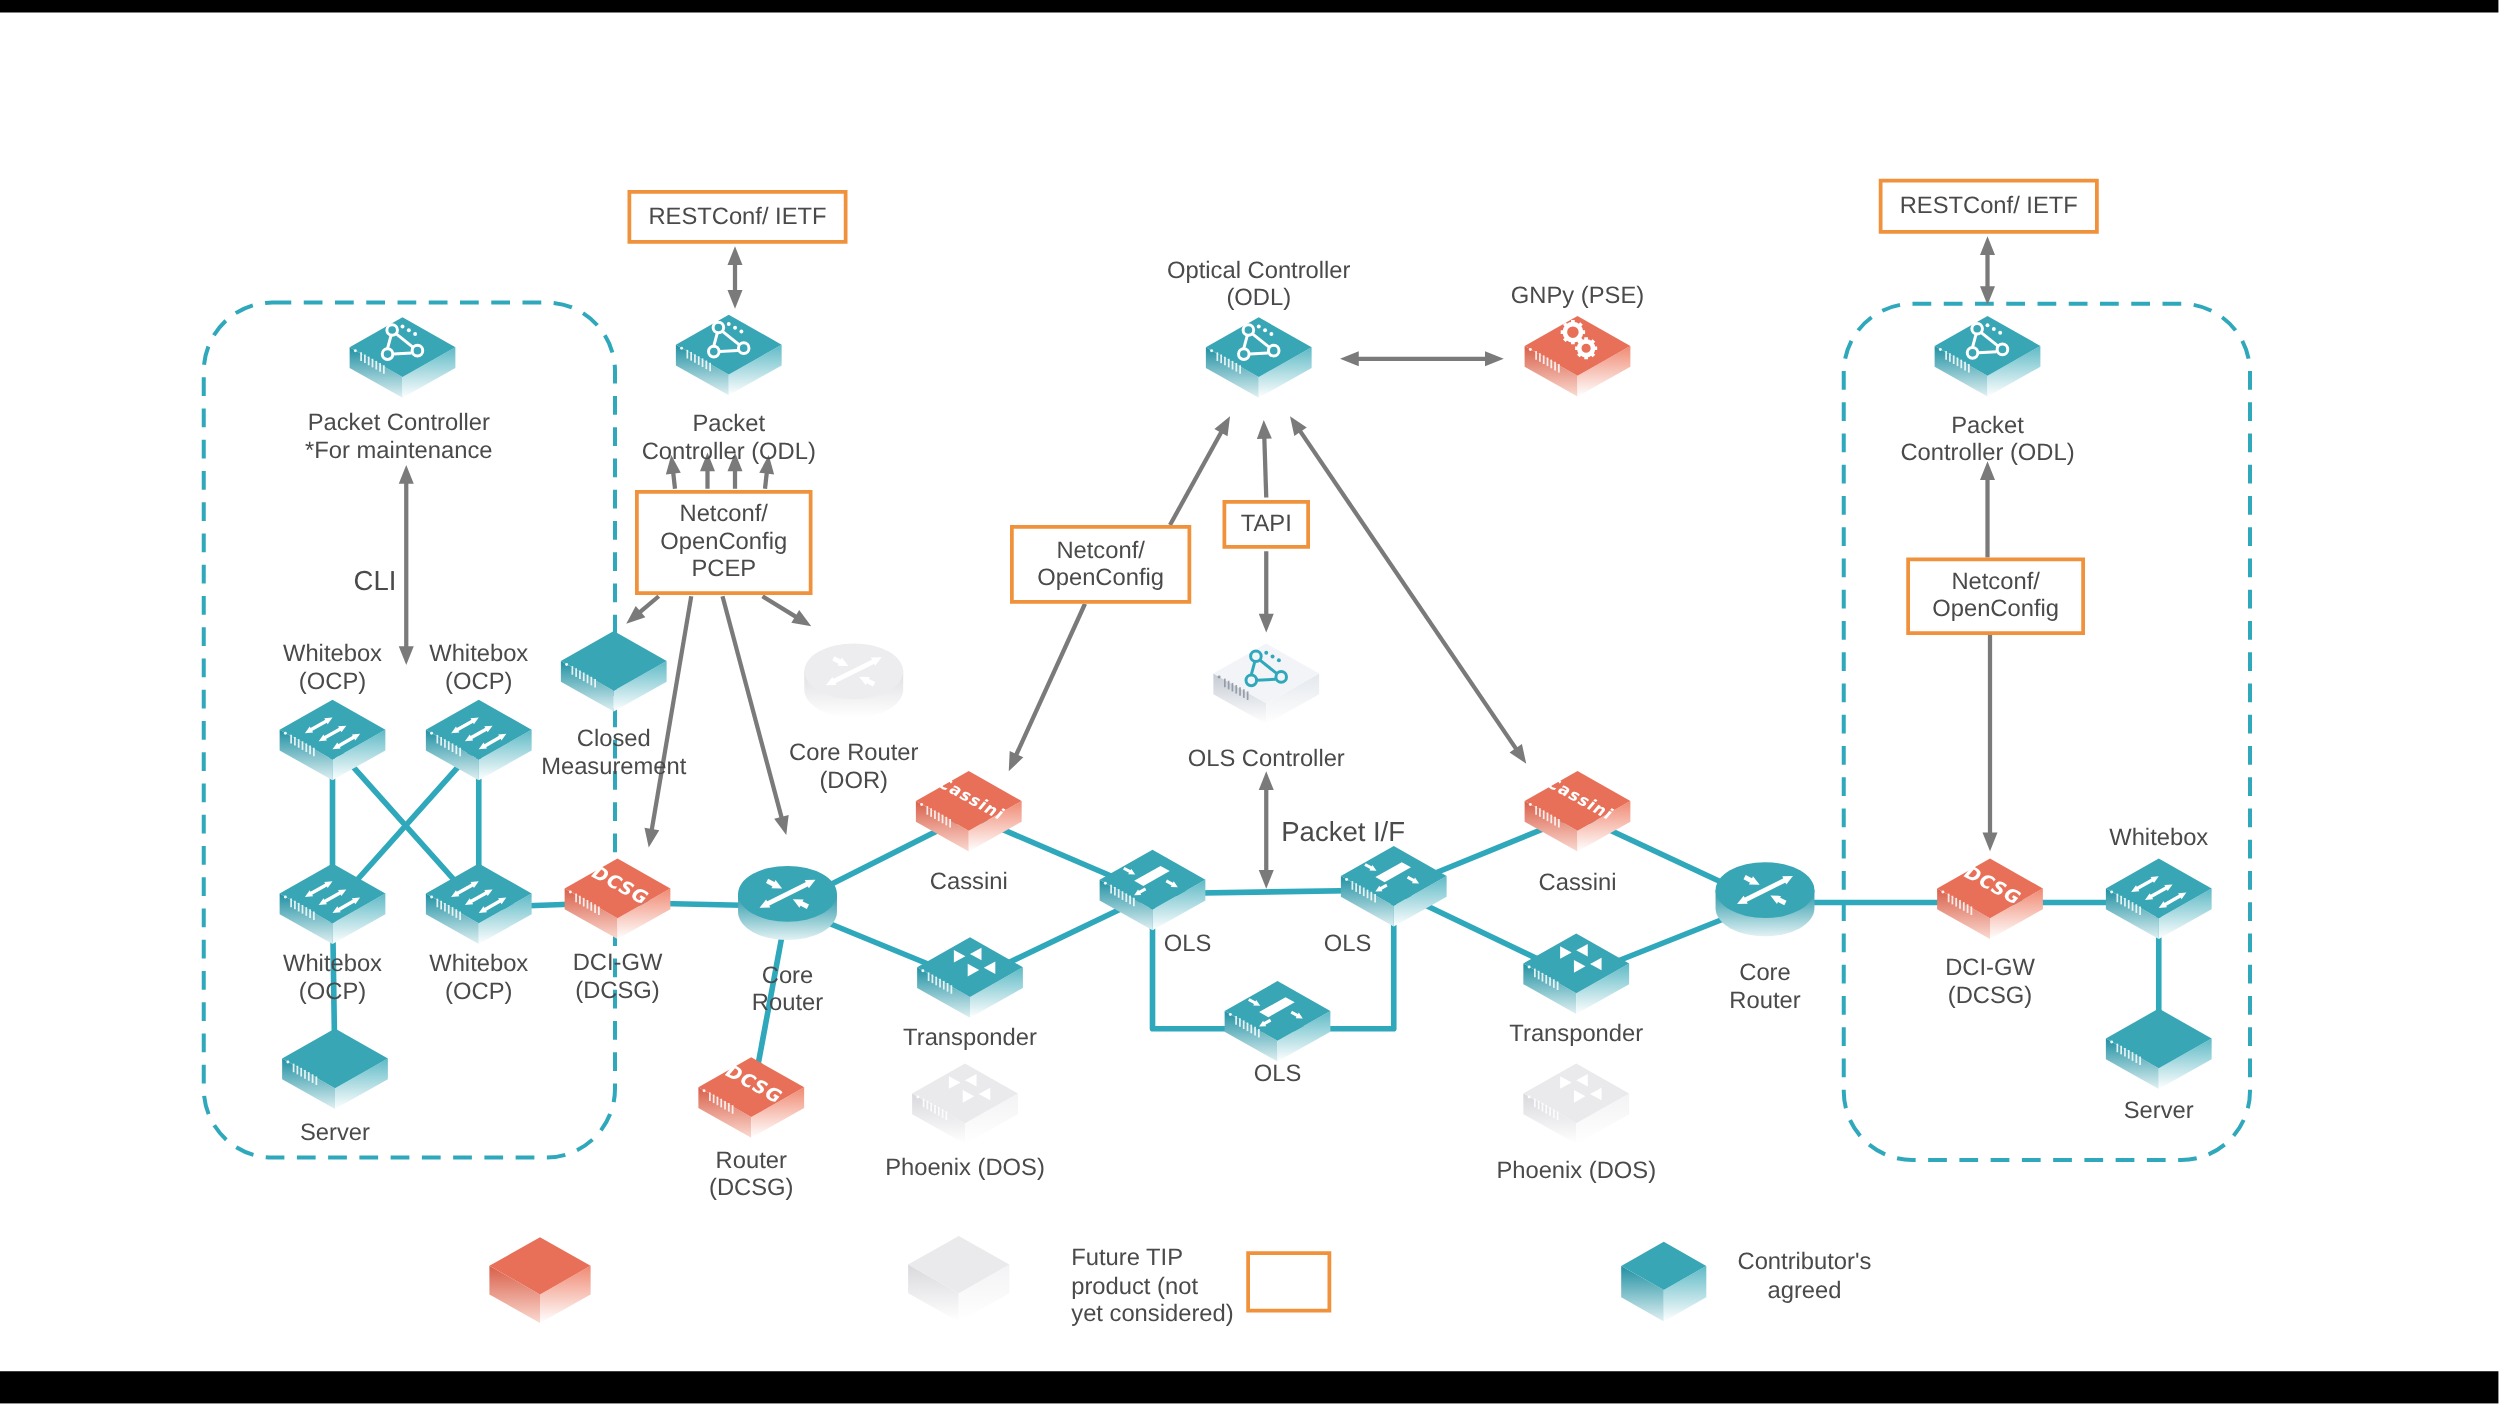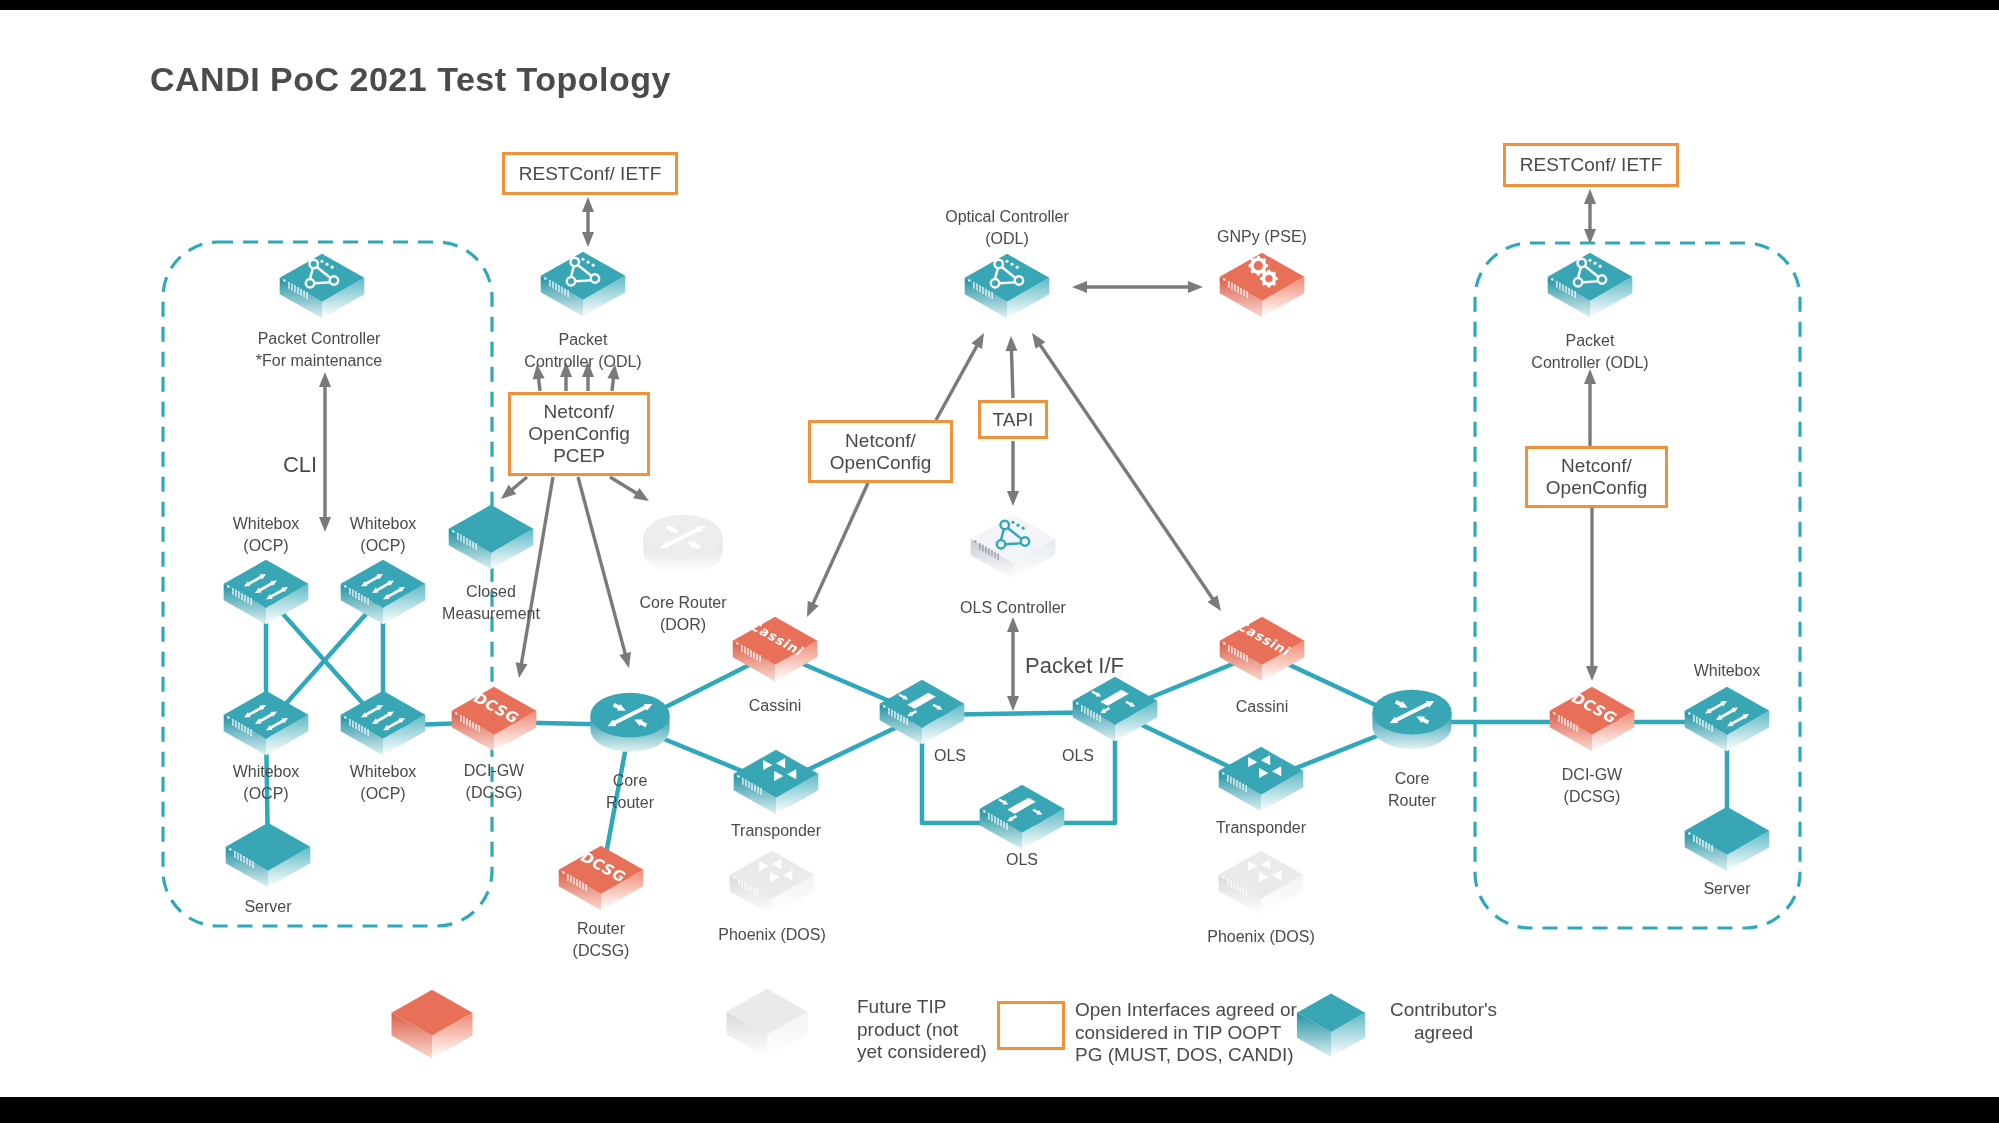--- a/index.html
+++ b/index.html
@@ -4,21 +4,21 @@
 <style>
   html,body{margin:0;padding:0;background:#ffffff;}
   #canvas{position:relative;width:1999px;height:1123px;background:#ffffff;overflow:hidden;
           font-family:"Liberation Sans", sans-serif;}
   .bar{position:absolute;left:0;width:100%;background:#000;}
   #bar-top{top:0;height:10px;}
   #bar-bottom{top:1097px;height:26px;}
   #title{position:absolute;left:150px;top:60px;font-size:34px;font-weight:bold;color:#4b4b4b;letter-spacing:.5px;}
   #wires{position:absolute;left:0;top:0;}
   .node{position:absolute;}
-  .nlabel{position:absolute;transform:translateX(-50%);text-align:center;font-size:16px;
+  .nlabel{position:absolute;transform:translateX(-50%);text-align:center;font-size:19px;
           line-height:21.5px;color:#4a4a4a;white-space:nowrap;}
   .ibox{position:absolute;background:#fff;border:3px solid #f0913b;display:flex;flex-direction:column;
         align-items:center;justify-content:center;font-size:19px;line-height:22px;color:#4a4a4a;
         text-align:center;box-sizing:border-box;white-space:nowrap;}
   .freelabel{position:absolute;font-size:22px;color:#4a4a4a;white-space:nowrap;}
   .ltext{position:absolute;font-size:19px;line-height:22.5px;color:#4a4a4a;white-space:nowrap;}
   .lrect{position:absolute;background:#fff;border:3px solid #f0913b;box-sizing:border-box;}
 </style>
 </head>
 <body>
@@ -1059,21 +1059,20 @@
           <line x1="20.6" y1="36.2" x2="20.6" y2="43.7" stroke="#ffffff" stroke-width="1.5" opacity=".85"></line>
           <line x1="23.9" y1="38.05" x2="23.9" y2="45.55" stroke="#ffffff" stroke-width="1.5" opacity=".85"></line>
           <line x1="27.2" y1="39.9" x2="27.2" y2="47.4" stroke="#ffffff" stroke-width="1.5" opacity=".85"></line>
           <line x1="30.5" y1="41.75" x2="30.5" y2="49.25" stroke="#ffffff" stroke-width="1.5" opacity=".85"></line>
           <line x1="33.8" y1="43.6" x2="33.8" y2="51.1" stroke="#ffffff" stroke-width="1.5" opacity=".85"></line>
         </svg></div>
       <div class="nlabel" style="left: 1727px; top: 878px;">
         <div>Server</div>
       </div>
     </div>
-  <div id="title">CANDI PoC 2021 Test Topology</div>
   <div id="bar-top" class="bar"></div>
   <div id="bar-bottom" class="bar"></div>
 <div class="ibox" style="left: 502px; top: 152px; width: 176px; height: 43px;">
       <div>RESTConf/ IETF</div>
     </div>
     <div class="ibox" style="left: 508px; top: 392px; width: 142px; height: 84px;">
       <div>Netconf/</div>
       <div>OpenConfig</div>
       <div>PCEP</div>
     </div>
@@ -1137,22 +1136,17 @@
         </defs>
     <polygon points="4,28 50,54 50,88 4,62" fill="url(#legend-contributor-cubeL)"></polygon>
     <polygon points="50,54 96,28 96,62 50,88" fill="url(#legend-contributor-cubeR)"></polygon>
     <polygon points="50,2 96,28 50,54 4,28" fill="#38a6b5"></polygon>
     </svg></div>
     <div class="ltext" style="left: 857px; top: 996px;">
       <div>Future TIP</div>
       <div>product (not</div>
       <div>yet considered)</div>
     </div>
-    <div class="ltext" style="left: 1075px; top: 999px;">
-      <div>Open Interfaces agreed or</div>
-      <div>considered in TIP OOPT</div>
-      <div>PG (MUST, DOS, CANDI)</div>
-    </div>
     <div class="ltext" style="left: 1390px; top: 999px; text-align: center;">
       <div>Contributor's</div>
       <div>agreed</div>
     </div>
   </div>
 
 </body></html>

